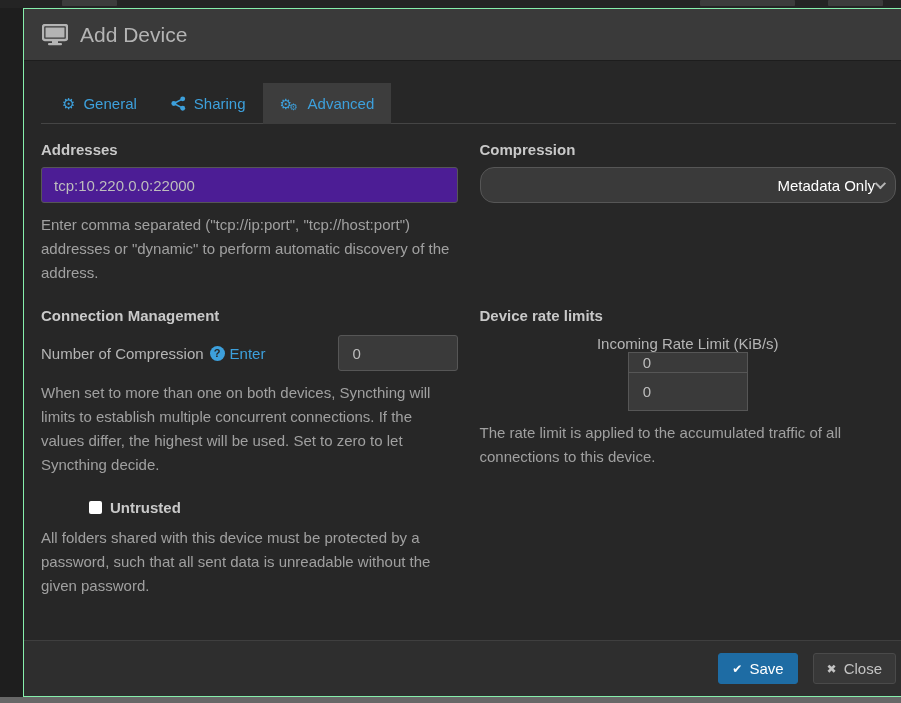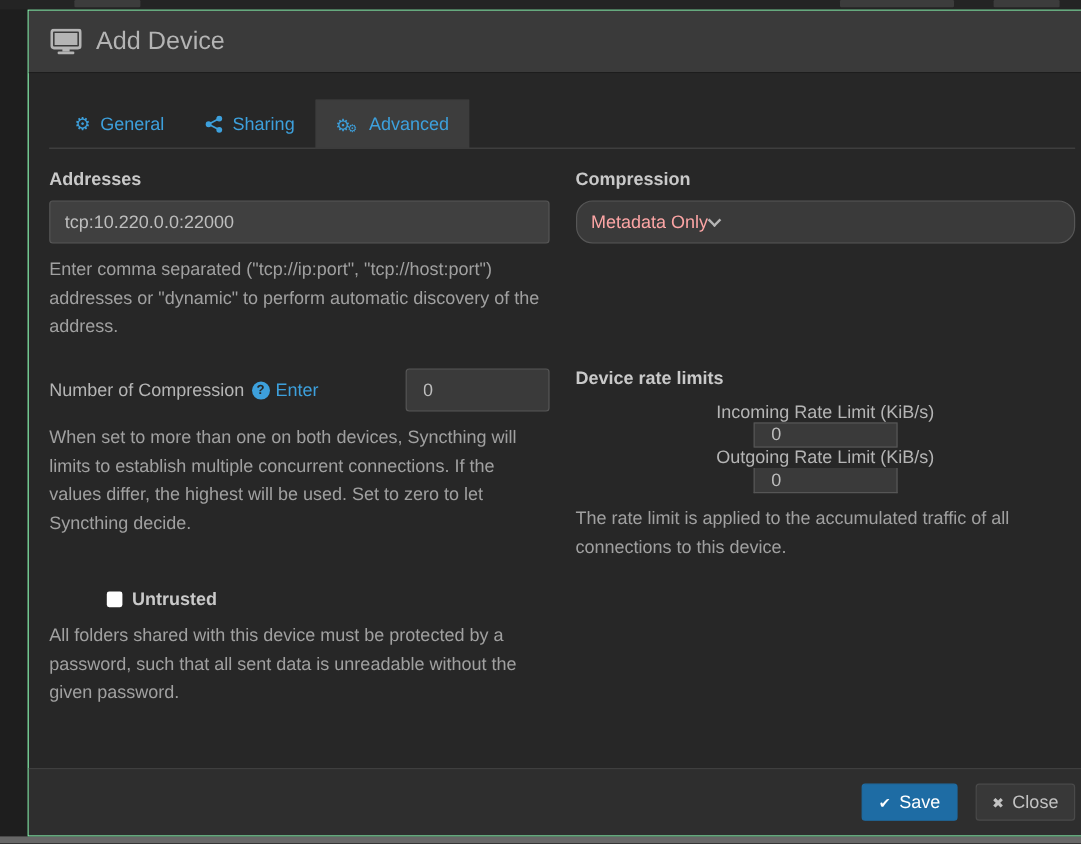--- a/index.html
+++ b/index.html
@@ -50,28 +50,28 @@
 
   
   .grid {
     display:grid; grid-template-columns:1fr 1fr; column-gap:30px; row-gap:22px;
     margin-top:17px; align-items:start;gap:22px;
   }
   .form-label { font-size:15px; font-weight:700; color:#c9c9c9; margin-bottom:9px; }
   .help-text  { font-size:15px; color:#a0a0a0; line-height:24px; margin-top:10px; }
 
   .text-input {
-    width:100%; height:36px; background:#404040; border:1px solid #565656;
+    width:100%; height:36px; background:#4c1d95; border:1px solid #565656;
     border-radius:3px; color:#bdbdbd; font-size:15px; padding:1px 12px;
     font-family:inherit;
   }
   .select-box {
     width:100%; height:36px; background:#3a3a3a; border:1px solid #565656;
-    border-radius:14px; color:#fca5a5; font-size:15px; padding:0 12px;
-    display:flex; align-items:center; justify-content:flex-start; cursor:pointer;
+    border-radius:14px; color:#ffffff; font-size:15px; padding:0 12px;
+    display:flex; align-items:center; justify-content:flex-end; cursor:pointer;
   }
   .chevron-down {
     width:8px; height:8px; border-right:2px solid #b5b5b5; border-bottom:2px solid #b5b5b5;
     transform:rotate(45deg) translateY(-2px);
   }
 
   .section-heading { font-size:15px; font-weight:700; color:#c9c9c9; margin-bottom:11px; }
 
   .conn-row { display:flex; align-items:center; justify-content:space-between; }
   .conn-label-wrap { display:flex; align-items:center; gap:6px; font-size:15px; color:#b5b5b5; }
@@ -171,41 +171,41 @@
 
       <div>
         <div class="form-label">Compression</div>
         <div class="select-box">
           <span>Metadata Only</span>
           <span class="chevron-down"></span>
         </div>
       </div>
 
       <div>
+        <div class="section-heading">Connection Management</div>
         <div class="conn-row">
           <span class="conn-label-wrap">
             <span>Number of Compression</span>
             <a class="help-link">
               <span class="help-circle">?</span>
               <span>Enter</span>
             </a>
           </span>
           <input class="num-input" type="text" value="0" style="">
         </div>
         <div class="help-text">When set to more than one on both devices, Syncthing will limits to establish multiple concurrent connections. If the values differ, the highest will be used. Set to zero to let Syncthing decide.</div>
       </div>
 
       <div>
         <div class="section-heading">Device rate limits</div>
         <div class="rate-row">
           <span class="rate-label">Incoming Rate Limit (KiB/s)</span>
           <input class="rate-input" type="text" value="0" style="">
         </div>
         <div class="rate-row">
-          <span class="rate-label">Outgoing Rate Limit (KiB/s)</span>
           <input class="rate-input" type="text" value="0" style="">
         </div>
         <div class="help-text">The rate limit is applied to the accumulated traffic of all connections to this device.</div>
       </div>
 
       <div>
         <div class="untrusted-head">
           <span class="checkbox"></span>
           <span class="untrusted-label">Untrusted</span>
         </div>

